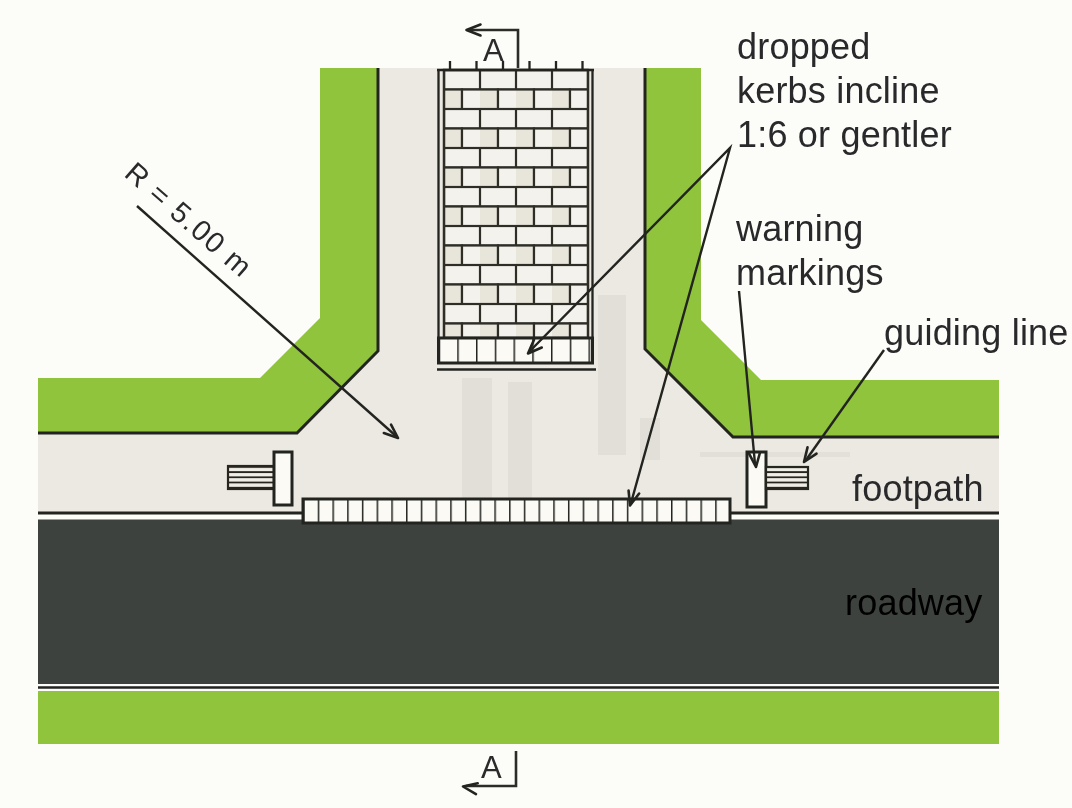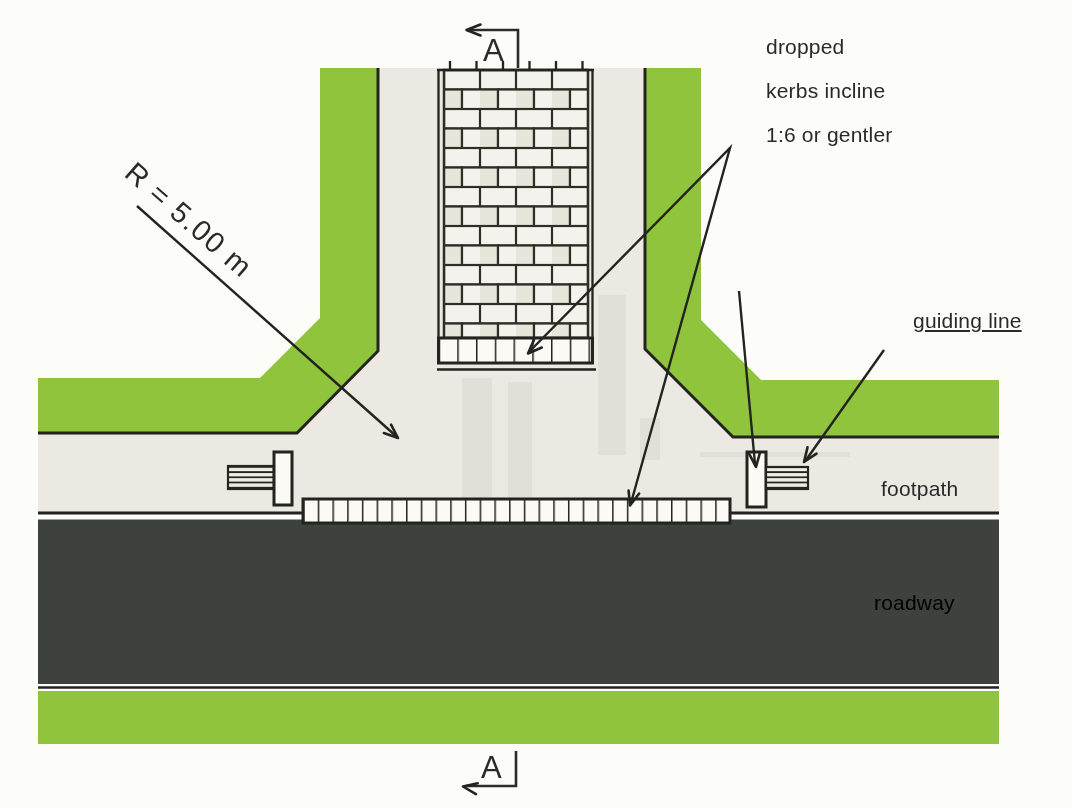--- a/index.html
+++ b/index.html
@@ -3,22 +3,22 @@
 <meta charset="utf-8">
 <style>
   html,body{margin:0;padding:0;background:#ffffff;}
   .stage{
     position:relative;width:1072px;height:808px;overflow:hidden;
     background:#fcfcf9;
     font-family:"Liberation Sans", sans-serif;
   }
   svg.layer{position:absolute;left:0;top:0;width:1072px;height:808px;display:block;}
   .lbl{
-    position:absolute;color:#29292b;font-size:21px;line-height:44px;
-    white-space:pre-line;letter-spacing:0.2px;margin-left:29px;
+    position:absolute;color:#29292b;font-size:36px;line-height:44px;
+    white-space:pre-line;letter-spacing:0.2px;
   }
   .lbl.white{color:#000000;}
   .marker{position:absolute;font-size:31px;line-height:1;color:#2b2b2b;font-weight:400;}
   .rlabel{
     position:absolute;left:140px;top:156px;color:#2a2a2c;font-size:29px;
     letter-spacing:1.5px;transform:rotate(41deg);transform-origin:0 0;white-space:nowrap;
   }
 </style>
 </head>
 <body>
@@ -124,22 +124,24 @@
     <g>
       <path d="M516,751 L516,786 L466,786" fill="none" stroke="#2b2b28" stroke-width="2.6"></path>
       <use href="#chev" transform="translate(463,786.5) rotate(189)"></use>
     </g>
   </svg>
 
   <div class="lbl" style="left:737px;top:25px;">dropped
 kerbs incline
 1:6 or gentler</div>
 
+  <div class="lbl" style="left:736px;top:207px;">warning
+markings</div>
 
-  <div class="lbl" style="left:884px;top:299px;text-decoration:underline;">guiding line</div>
+  <div class="lbl" style="left:884px;top:311px;">guiding line</div>
 
   <div class="lbl" style="left:852px;top:467px;text-align:center;">footpath</div>
 
   <div class="lbl white" style="left:845px;top:581px;">roadway</div>
 
   <div class="rlabel">R = 5.00 m</div>
 
   <div class="marker" style="left:483px;top:35px;">A</div>
 
   <div class="marker" style="left:481px;top:752px;">A</div>

